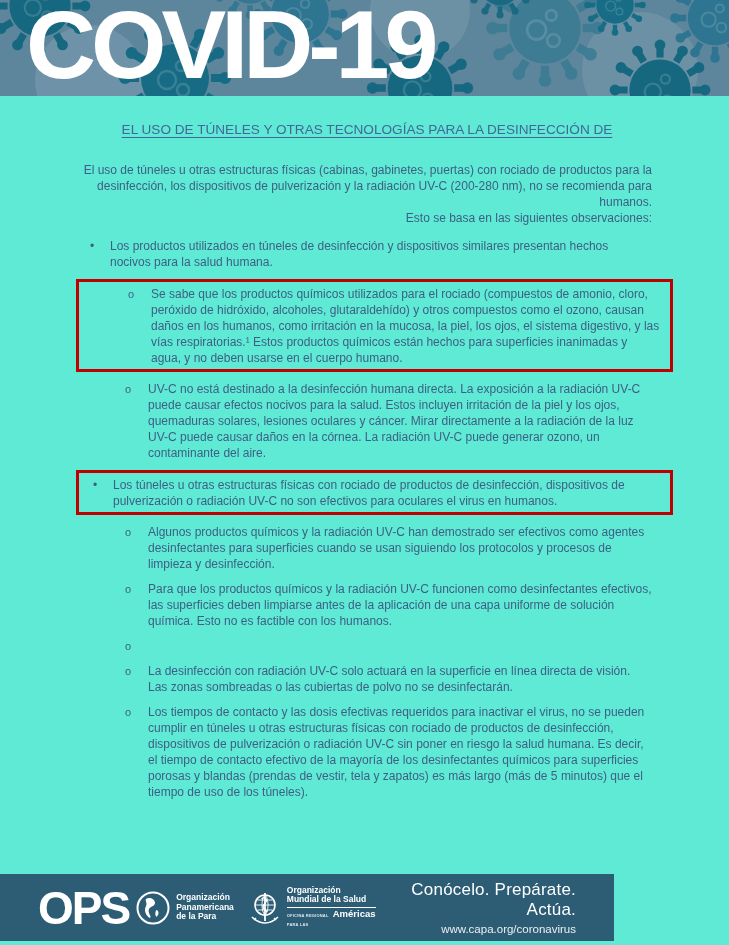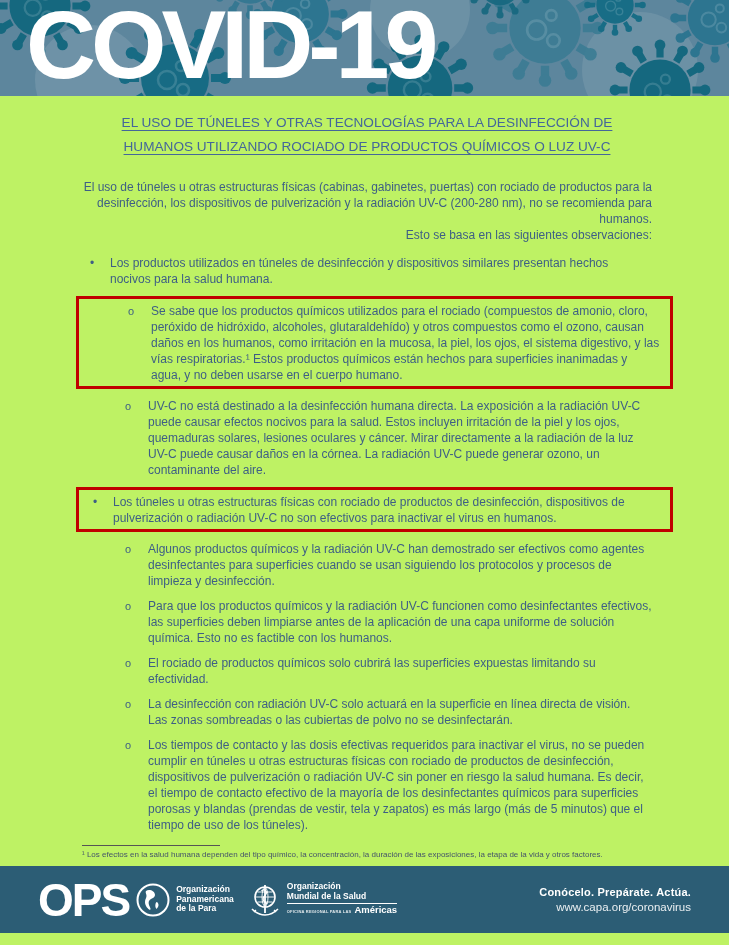--- a/index.html
+++ b/index.html
@@ -1,31 +1,31 @@
 <!DOCTYPE html>
 <html><head>
 <meta charset="utf-8">
 <style>
   html,body{margin:0;padding:0;background:#e8e8e8;}
   .page{
     position:relative;width:729px;height:945px;margin:0 auto;
-    background:#bef264;overflow:hidden;
+    background:#5eead4;overflow:hidden;
     font-family:"Liberation Sans",sans-serif;
   }
   
   .banner{position:absolute;top:0;left:0;width:729px;height:96px;background:#5d869d;overflow:visible;}
   .banner svg.pattern{position:absolute;top:0;left:0;width:729px;height:96px;}
   .banner-title{
     position:absolute;left:26px;top:-8px;height:105px;
     font-size:97px;font-weight:bold;line-height:105px;color:#ffffff;
     letter-spacing:-5px;transform:scaleY(1.0);white-space:nowrap;
   }
   
   .doc{
-    position:absolute;left:82px;top:105px;width:570px;
+    position:absolute;left:82px;top:112px;width:570px;
     color:#3e5f85;font-size:12px;line-height:16px;
   }
   .doc-title{
     margin:6px 10px 20px 10px;text-align:center;
     font-size:13.6px;font-weight:normal;line-height:24px;color:#44679a;
     text-decoration:underline;text-underline-offset:3px;
   }
   .intro{margin:0 0 0 0;text-align:right;}
   .lead{margin:0 0 12px 0;text-align:right;}
   .li{display:flex;margin:0 0 9px 0;}
@@ -38,33 +38,33 @@
     border:3px solid #c00000;
     margin:2px -21px 9px -6px;
     padding:4px 10px 3px 6px;
   }
   .redbox .li{margin:0;}
   .footnote-wrap{position:absolute;left:82px;top:845px;width:570px;}
   .footnote-divider{width:138px;border-top:1px solid #555;margin:0 0 4px 0;}
   .footnote{margin:0;font-size:8px;line-height:10px;color:#44546a;}
   
   .footer{
-    position:absolute;left:0;bottom:12px;width:729px;height:67px;
+    position:absolute;left:0;bottom:4px;width:614px;height:67px;
     background:#2c5d75;color:#ffffff;
     display:flex;align-items:center;padding:0 38px;box-sizing:border-box;
   }
   .ops{font-size:46px;font-weight:bold;letter-spacing:-2px;line-height:1;margin-right:6px;}
   .logo-block{display:flex;align-items:center;margin-right:14px;}
   .logo-block svg{flex:0 0 auto;margin-right:5px;}
   .org-name{font-size:8.5px;line-height:9.5px;font-weight:bold;}
   .who-extra{border-top:1px solid #ffffff;margin-top:2px;padding-top:1px;display:flex;align-items:baseline;}
   .who-region-small{font-size:4px;letter-spacing:.2px;opacity:.85;margin-right:3px;text-transform:uppercase;}
   .who-region{font-size:9.5px;font-weight:bold;}
   .footer-right{margin-left:auto;text-align:right;}
-  .tagline{font-size:11px;font-weight:bold;letter-spacing:.2px;}
+  .tagline{font-size:17px;font-weight:normal;letter-spacing:.2px;}
   .url{font-size:11.5px;opacity:.9;margin-top:3px;}
 </style>
 </head>
 <body>
 
 <div class="page">
 
   <header class="banner">
     <svg class="pattern" viewBox="0 0 729 96">
       <defs>
@@ -106,21 +106,20 @@
       <use href="#virus" transform="translate(500,-15) scale(0.6)" style="color:#15687f" opacity="0.9"></use>
       <use href="#virus" transform="translate(615,5) scale(0.55)" style="color:#186d86"></use>
     </svg>
     <div class="banner-title">COVID-19</div>
   </header>
 
   <main class="doc">
 
     <h1 class="doc-title">
       <span>EL USO DE TÚNELES Y OTRAS TECNOLOGÍAS PARA LA DESINFECCIÓN DE</span><br>
-      <span>HUMANOS UTILIZANDO ROCIADO DE PRODUCTOS QUÍMICOS O LUZ UV-C</span>
     </h1>
 
     <p class="intro">El  uso de túneles u otras estructuras físicas (cabinas, gabinetes, puertas) con rociado de productos para la desinfección, los dispositivos de pulverización y la radiación UV-C (200-280 nm), no se recomienda para humanos.</p>
     <p class="lead">Esto se basa en las siguientes observaciones:</p>
 
     <div class="li l1">
       <span class="marker">•</span>
       <span class="text">Los productos utilizados en túneles de desinfección y dispositivos similares presentan hechos nocivos para la salud humana.</span>
     </div>
 
@@ -132,50 +131,45 @@
     </div>
 
     <div class="li l2">
       <span class="marker">o</span>
       <span class="text">UV-C no está destinado a la desinfección humana directa. La exposición a la radiación UV-C puede causar efectos nocivos para la salud. Estos incluyen irritación de la piel y los ojos, quemaduras solares, lesiones oculares y cáncer. Mirar directamente a la radiación de la luz UV-C puede causar daños en la córnea. La radiación UV-C puede generar ozono, un contaminante del aire.</span>
     </div>
 
     <div class="redbox">
       <div class="li l1">
         <span class="marker">•</span>
-        <span class="text">Los túneles u otras estructuras físicas con rociado de productos de desinfección, dispositivos de pulverización o radiación UV-C no son efectivos para inactivar el virus en humanos.</span>
+        <span class="text">Los túneles u otras estructuras físicas con rociado de productos de desinfección, dispositivos de pulverización o radiación UV-C no son efectivos para oculares el virus en humanos.</span>
       </div>
     </div>
 
     <div class="li l2">
       <span class="marker">o</span>
       <span class="text">Algunos productos químicos y la radiación UV-C han demostrado ser efectivos como agentes desinfectantes para superficies cuando se usan siguiendo los protocolos y procesos de limpieza y desinfección.</span>
     </div>
     <div class="li l2">
       <span class="marker">o</span>
       <span class="text">Para que los productos químicos y la radiación UV-C funcionen como desinfectantes efectivos, las superficies deben limpiarse antes de la aplicación de una capa uniforme de solución química. Esto no es factible con los humanos.</span>
     </div>
     <div class="li l2">
       <span class="marker">o</span>
-      <span class="text">El rociado de productos químicos solo cubrirá las superficies expuestas limitando su efectividad.</span>
     </div>
     <div class="li l2">
       <span class="marker">o</span>
       <span class="text">La desinfección con radiación UV-C solo actuará en la superficie en línea directa de visión. Las zonas sombreadas o las cubiertas de polvo no se desinfectarán.</span>
     </div>
     <div class="li l2">
       <span class="marker">o</span>
       <span class="text">Los tiempos de contacto y las dosis efectivas requeridos para inactivar el virus, no se pueden cumplir en túneles u otras estructuras físicas con rociado de productos de desinfección, dispositivos de pulverización o radiación UV-C sin poner en riesgo la salud humana. Es decir, el tiempo de contacto efectivo de la mayoría de los desinfectantes químicos para superficies porosas y blandas (prendas de vestir, tela y zapatos) es más largo (más de 5 minutos) que el tiempo de uso de los túneles).</span>
     </div>
   </main>
 
-  <div class="footnote-wrap">
-    <div class="footnote-divider"></div>
-    <p class="footnote">¹ Los efectos en la salud humana dependen del tipo químico, la concentración, la duración de las exposiciones, la etapa de la vida y otros factores.</p>
-  </div>
 
   <footer class="footer">
     <div class="ops">OPS</div>
 
     <div class="logo-block">
       <svg width="36" height="36" viewBox="0 0 36 36">
         <circle cx="18" cy="18" r="15.5" fill="none" stroke="#ffffff" stroke-width="2"></circle>
         <path d="M14 8c3 0 6 2 6 5 0 2-2 3-4 4-2 1-3 3-2 6 .7 2.2 2.5 4 1 5-2-1-5-4-5-8 0-3 1.5-4 1.5-6S10 10 11 9c.8-.7 2-1 3-1z" fill="#ffffff"></path>
         <path d="M22 20c1.5 1 2 3 1 5l-1.5 2c-1-1-1.5-3-1-5 .4-1.4 1-2 1.5-2z" fill="#ffffff"></path>
       </svg>

